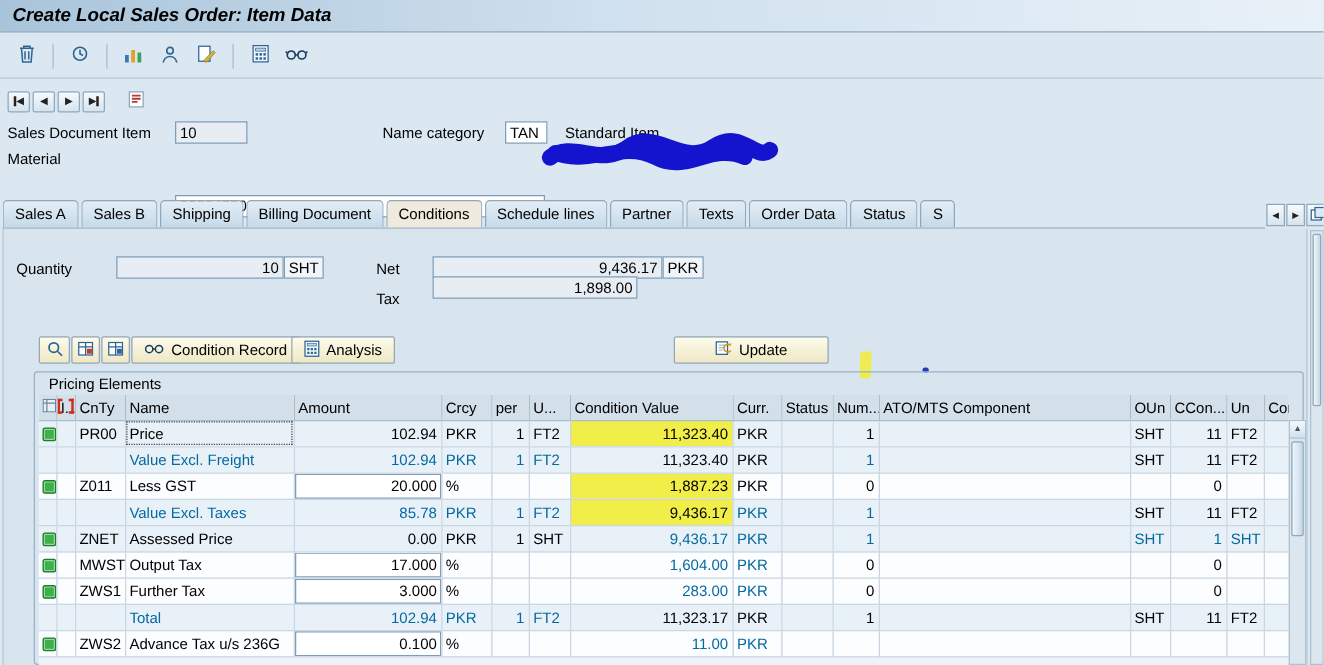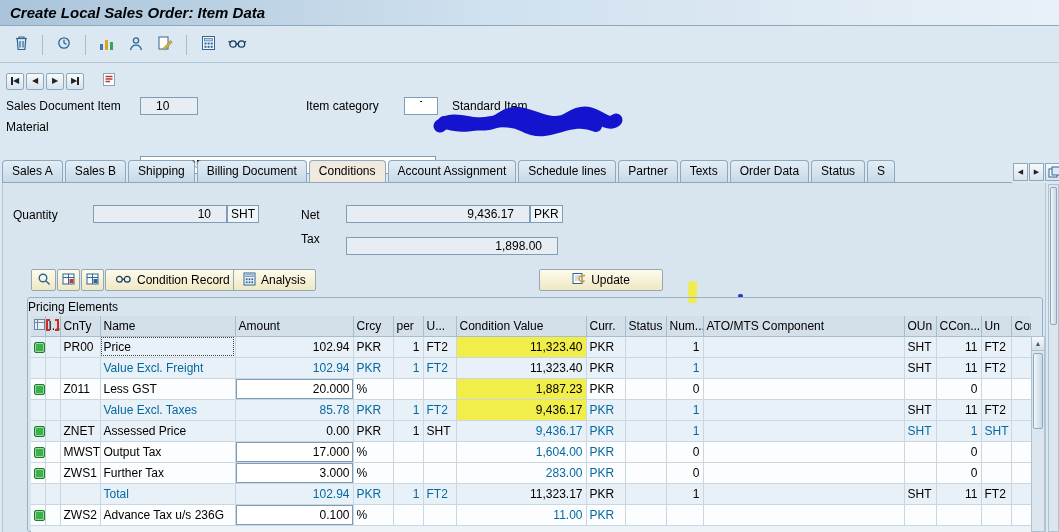--- a/index.html
+++ b/index.html
@@ -23,21 +23,21 @@
   
   .navrow{position:absolute;top:72px;left:6px;display:flex;gap:2px;align-items:center}
   .navbtn{width:18px;height:17px;border:1px solid #8fa8bc;background:linear-gradient(#f6fafc,#d7e3ee);
     border-radius:2px;display:flex;align-items:center;justify-content:center;cursor:pointer}
   .navbtn .tri{font-size:8px;line-height:8px;color:#222}
   .navbtn .bar{width:2px;height:8px;background:#222}
   .docbtn{margin-left:16px;background:transparent;border:none;cursor:pointer;display:flex;align-items:center}
 
   
   .flabel{position:absolute;white-space:nowrap}
-  .field{position:absolute;border:1px solid #7f9db9;background:#fff;height:18px;padding:0 15px;
+  .field{position:absolute;border:1px solid #7f9db9;background:#fff;height:18px;padding:0 3px;
     font-family:"Liberation Sans",sans-serif;font-size:12px;color:#000}
   .field.gray{background:#e7edf3}
   .field.rt{text-align:right}
   .unitbox{position:absolute;border:1px solid #7f9db9;background:#f0f5f9;height:18px;padding:0 3px;
     display:flex;align-items:center;font-size:12px}
   .scribble{position:absolute;left:428px;top:104px;pointer-events:none}
 
   
   .tabstrip{position:absolute;top:160px;left:2px;width:1010px;height:23px;display:flex;align-items:flex-end;
     border-bottom:1px solid #8fa8bc;overflow:hidden;white-space:nowrap}
@@ -58,21 +58,21 @@
   .pbtn{position:absolute;height:22px;border:1px solid #96a7b5;border-radius:2px;cursor:pointer;
     background:linear-gradient(#fdfbec,#efe8c4);display:flex;align-items:center;justify-content:center;
     gap:5px;padding:4px 9px;font-size:12px;font-family:"Liberation Sans",sans-serif}
   .pbtn.iconly{padding:0;justify-content:center}
   .mark-y{position:absolute;left:685px;top:98px;width:9px;height:22px;background:rgba(241,236,55,.85);
     border-radius:3px;transform:rotate(2deg);pointer-events:none}
   .mark-dot{position:absolute;left:735px;top:111px;width:5px;height:4px;background:#2a35c0;border-radius:2px;pointer-events:none}
 
   
   .groupbox{position:absolute;left:24px;top:114px;width:1016px;height:235px;border:1px solid #97b1c5;border-radius:3px}
-  .grouplabel{position:absolute;left:0;top:2px}
+  .grouplabel{position:absolute;left:11px;top:2px}
   .gridwrap{position:absolute;left:3px;top:18px;width:1000px;height:216px;overflow:hidden;background:#eef3f8}
   table.grid{border-collapse:collapse;table-layout:fixed;width:1000px}
   .grid th{background:#d3dfe9;border-right:1px solid #a9becd;border-bottom:1px solid #a9becd;
     font-weight:normal;text-align:left;height:20px;padding:1px 3px;white-space:nowrap;overflow:hidden;position:relative}
   .grid td{border-right:1px solid #c9d7e2;border-bottom:1px solid #c9d7e2;height:21px;padding:1px 3px;
     white-space:nowrap;overflow:hidden}
   tr.bg-blue{background:#e9f1f8}
   tr.bg-white{background:#fcfdff}
   td.num,th.num{text-align:right}
   td.blue{color:#0369a1}
@@ -183,39 +183,38 @@
     <button class="docbtn">
       <span><svg width="14" height="15">
             <rect x="1.5" y="1.5" width="11" height="12" fill="#fff" stroke="#8aa5ba"></rect>
             <path d="M3.5 4.5h7M3.5 7h7M3.5 9.5h4.5" stroke="#b43c30" stroke-width="1.5"></path>
           </svg></span>
     </button>
   </div>
 
   <span class="flabel" style="left:6px;top:99px">Sales Document Item</span>
   <input class="field gray" style="left: 140px; top: 97px; width: 58px;" readonly="" value="10">
-  <span class="flabel" style="left:306px;top:99px">Item category</span>
+  <span class="flabel" style="left:306px;top:99px">Name category</span>
   <input class="field" style="left: 404px; top: 97px; width: 34px;" readonly="" value="TAN">
   <span class="flabel" style="left:452px;top:99px">Standard Item</span>
   <span class="flabel" style="left:6px;top:120px">Material</span>
   <input class="field" style="left: 140px; top: 118px; width: 296px; margin-top: 38px;" readonly="" value="22004350">
   <span class="scribble">
     <svg width="200" height="38" viewBox="0 0 200 38">
       <path d="M12 22 C 30 8, 52 30, 74 14 S 118 30, 142 14 S 176 26, 188 16" fill="none" stroke="#1414cf" stroke-width="13" stroke-linecap="round"></path>
       <path d="M16 18 C 40 30, 70 8, 96 22 S 140 10, 168 22" fill="none" stroke="#1414cf" stroke-width="12" stroke-linecap="round"></path>
     </svg>
   </span>
 
   <div class="tabstrip">
     <div class="tab">Sales A</div>
     <div class="tab">Sales B</div>
     <div class="tab">Shipping</div>
     <div class="tab">Billing Document</div>
     <div class="tab active">Conditions</div>
-    <div class="tab">Account Assignment</div>
     <div class="tab">Schedule lines</div>
     <div class="tab">Partner</div>
     <div class="tab">Texts</div>
     <div class="tab">Order Data</div>
     <div class="tab">Status</div>
     <div class="tab">S</div>
   </div>
   <div class="tabctl">
     <button class="tcbtn">◀</button>
     <button class="tcbtn">▶</button>
@@ -231,21 +230,21 @@
 
     <span class="flabel" style="left:10px;top:25px">Quantity</span>
     <input class="field gray rt" style="left: 90px; top: 22px; width: 134px;" readonly="" value="10">
     <span class="unitbox" style="left:224px;top:22px">SHT</span>
 
     <span class="flabel" style="left:298px;top:25px">Net</span>
     <input class="field gray rt" style="left: 343px; top: 22px; width: 184px;" readonly="" value="9,436.17">
     <span class="unitbox" style="left:527px;top:22px">PKR</span>
 
     <span class="flabel" style="left:298px;top:49px">Tax</span>
-    <input class="field gray rt" style="left: 343px; top: 54px; width: 212px;" readonly="" value="1,898.00">
+    <input class="field gray rt" style="left: 343px; top: 38px; width: 164px;" readonly="" value="1,898.00">
 
     <button class="pbtn iconly" style="left:28px;top:86px;width:25px">
       <span><svg width="14" height="14" fill="none" stroke="#2d6596" stroke-width="1.4">
             <circle cx="6" cy="6" r="3.8"></circle>
             <path d="M9 9l3.6 3.6"></path>
           </svg></span>
     </button>
     <button class="pbtn iconly" style="left:54px;top:86px;width:23px">
       <span><svg width="13" height="12">
             <rect x="1" y="1" width="11" height="10" fill="#fff" stroke="#2d6596"></rect>

